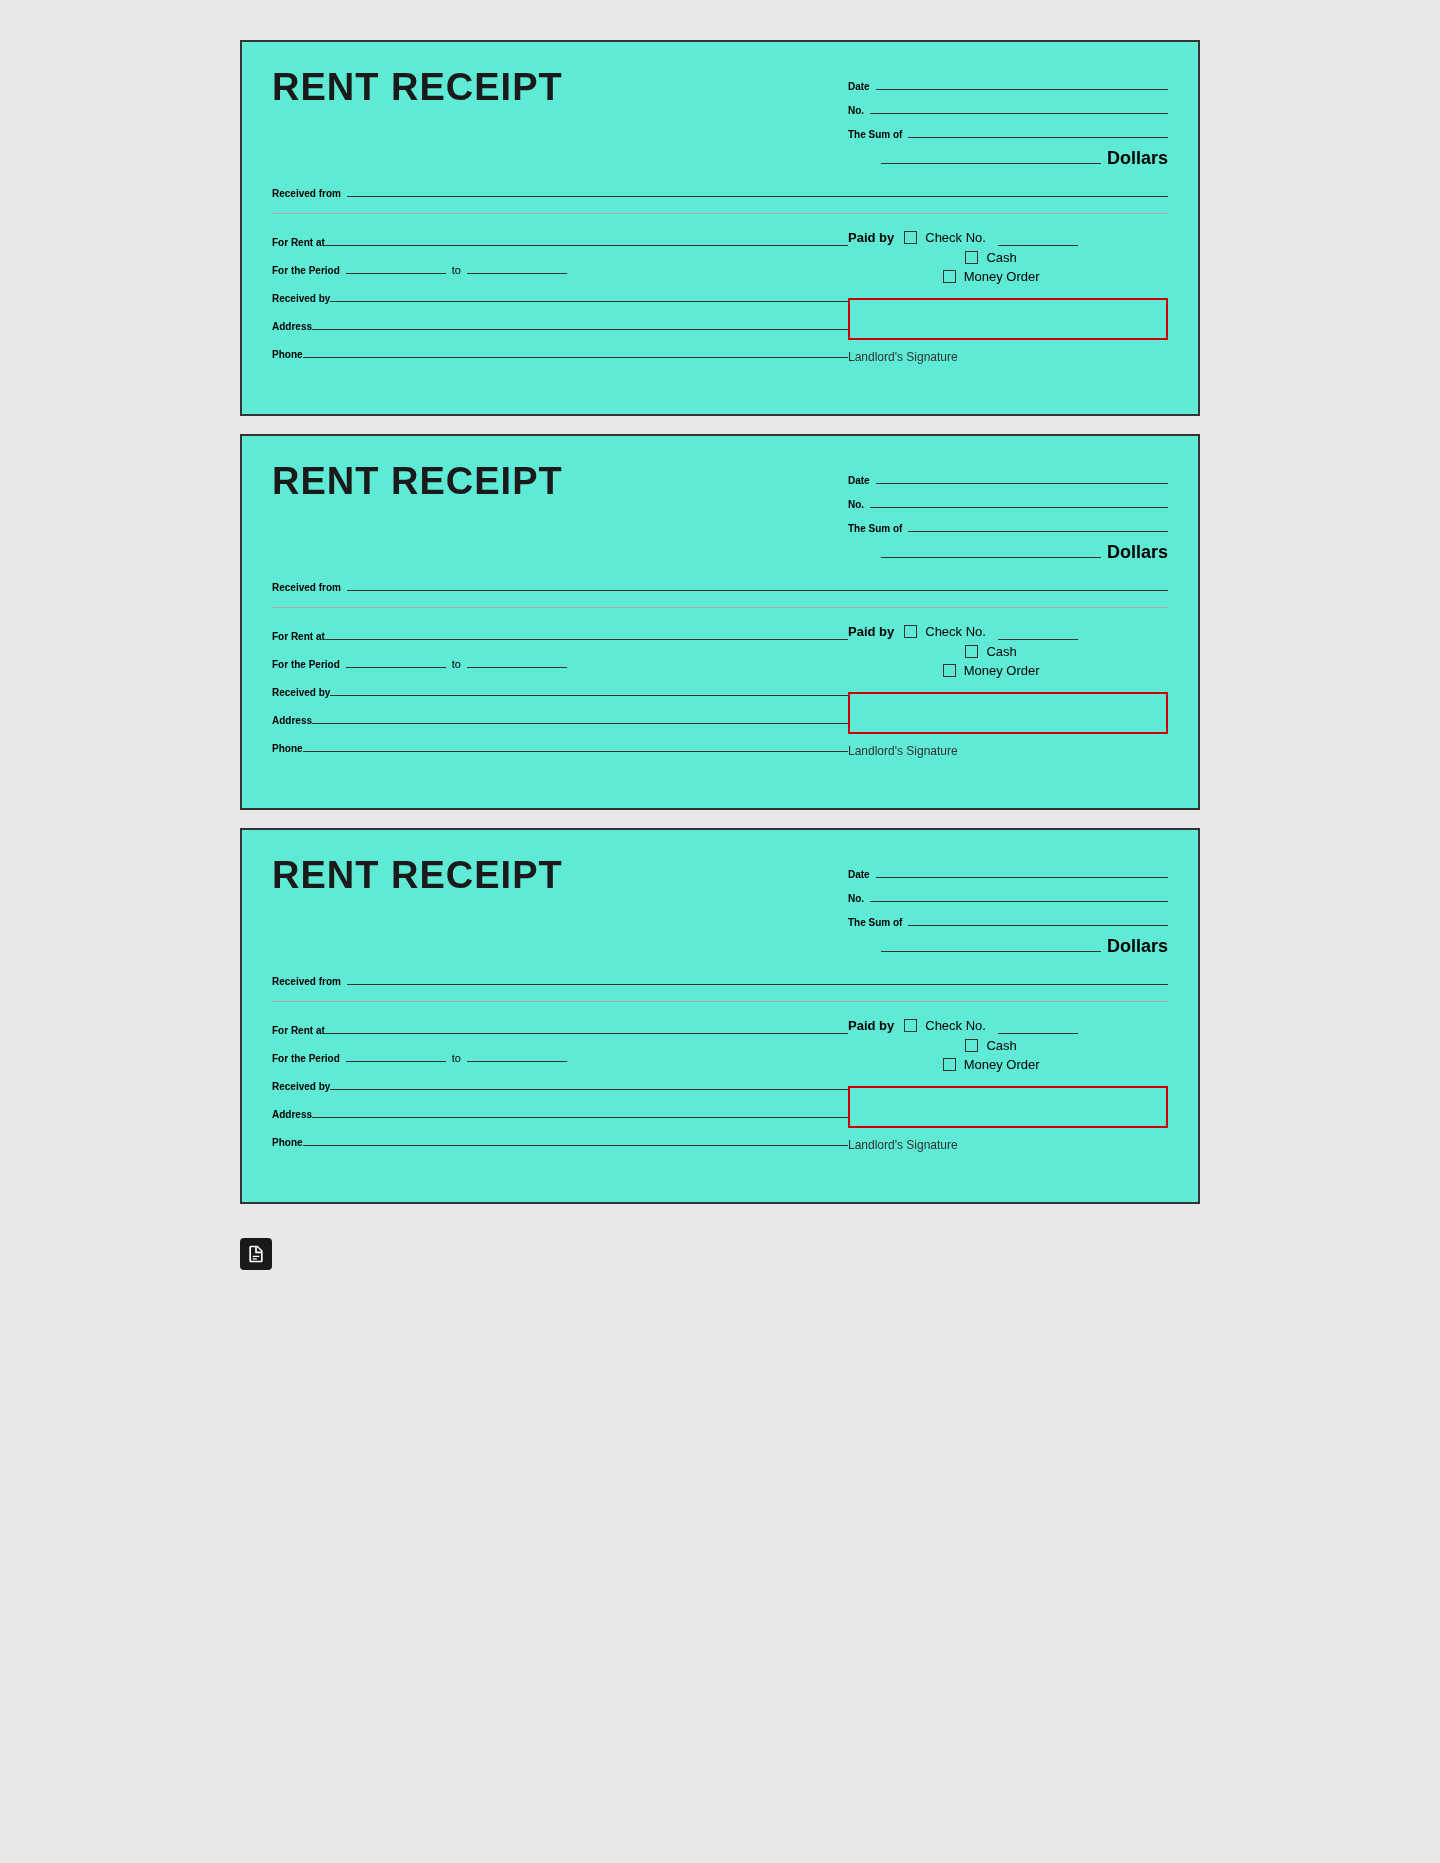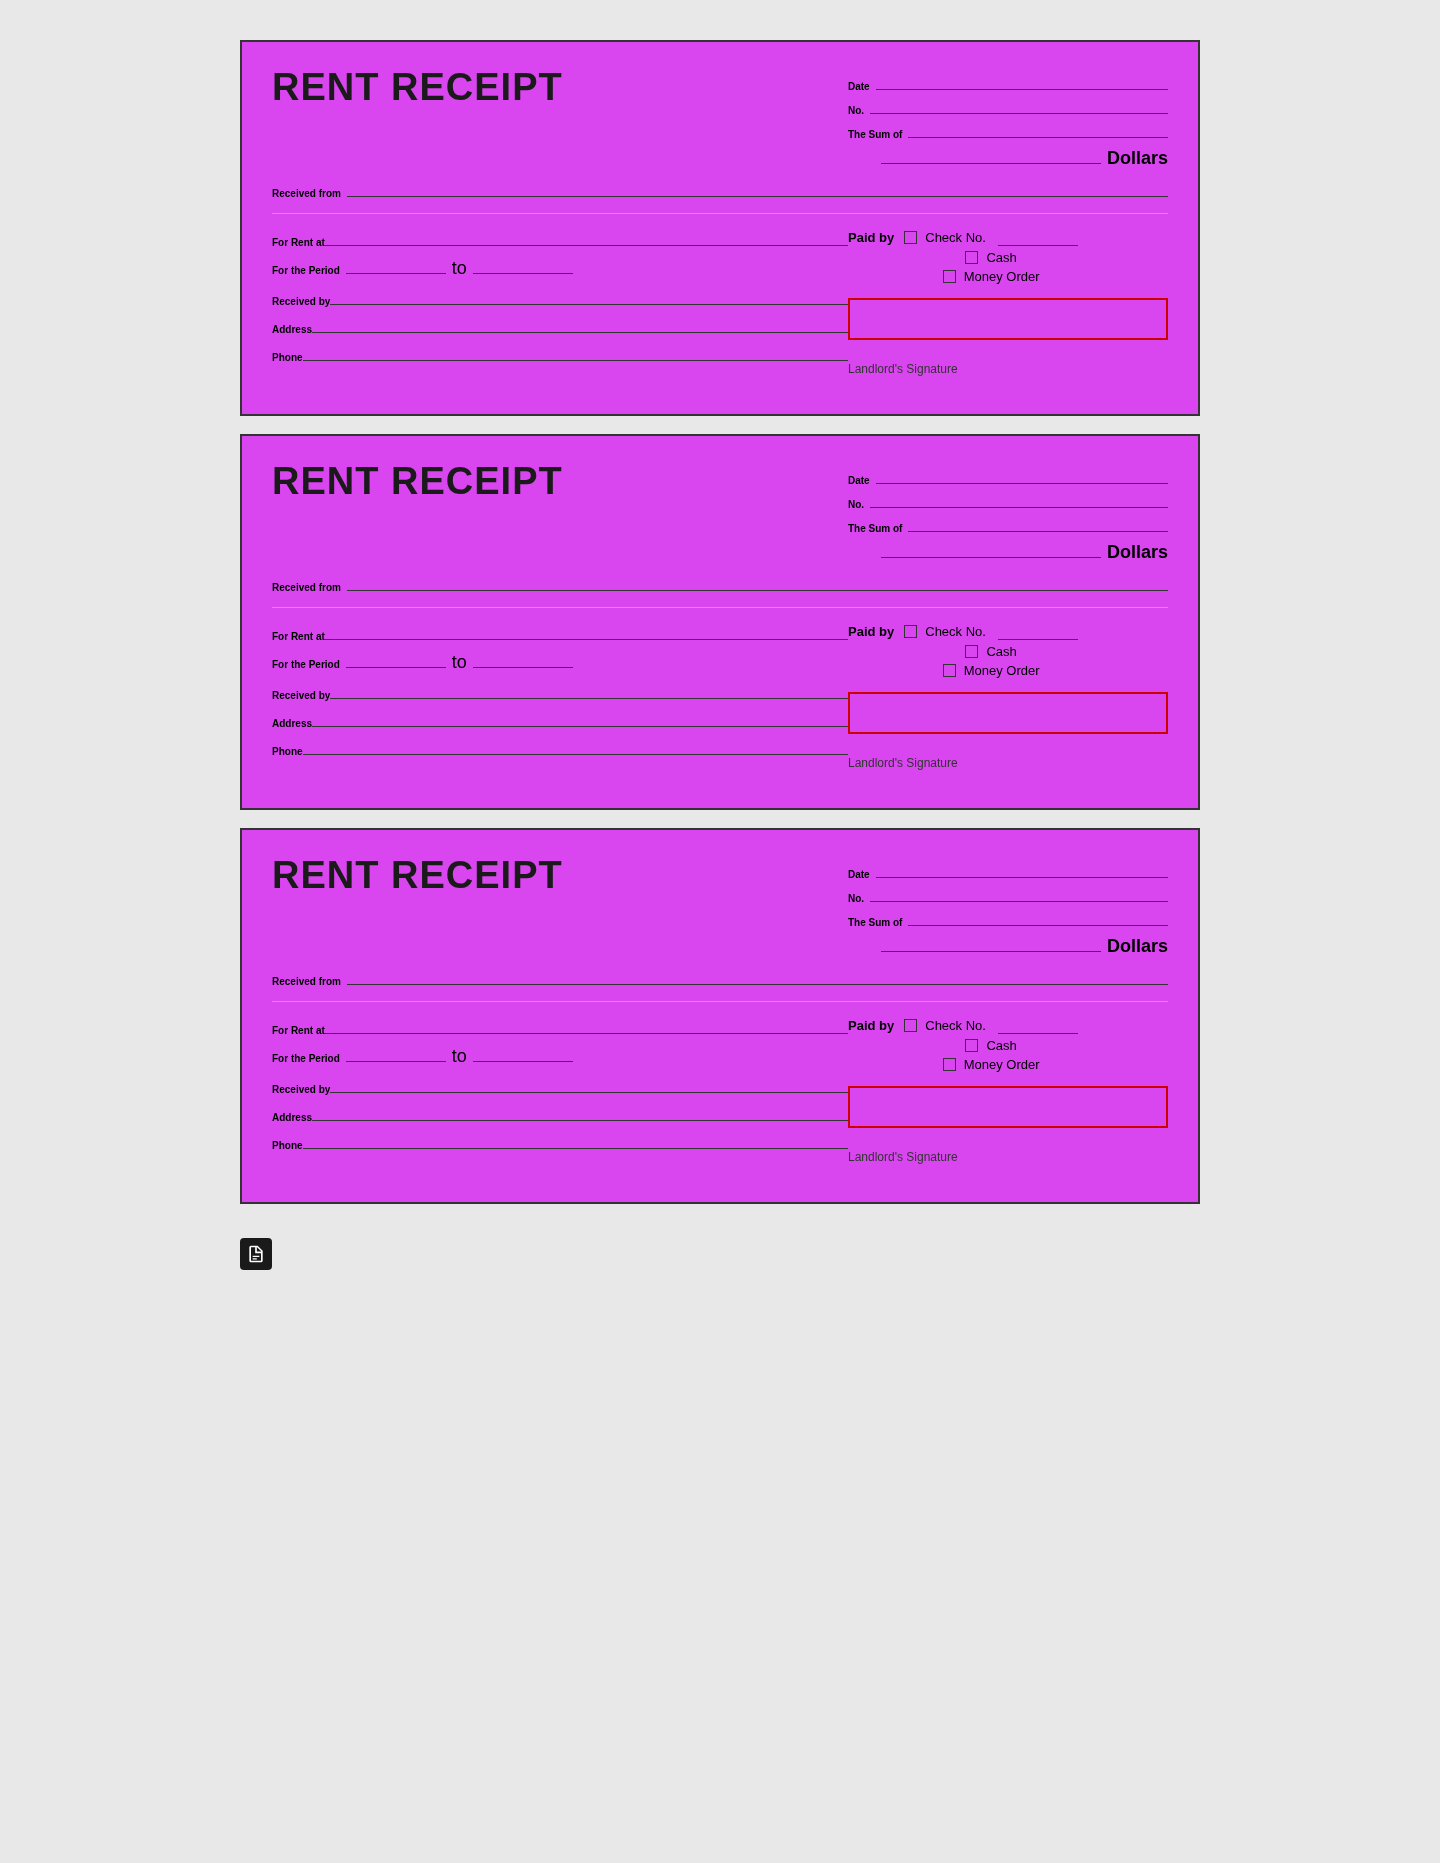--- a/index.html
+++ b/index.html
@@ -16,23 +16,23 @@
     }
     .page-container {
       display: flex;
       flex-direction: column;
       gap: 18px;
       max-width: 960px;
       margin: 0 auto;
       padding: 20px 0;
     }
     .receipt-card {
-      background: #d946ef;
+      background: #5eead4;
       border: 2px solid #333;
-      padding: 24px 30px 28px 30px;
+      padding: 24px 30px 40px 30px;
     }
     .receipt-top {
       display: flex;
       justify-content: space-between;
       align-items: flex-start;
       margin-bottom: 10px;
     }
     .receipt-title {
       font-size: 38px;
       font-weight: 900;
@@ -144,30 +144,30 @@
     }
     .signature-box {
       border: 2px solid #cc0000;
       height: 42px;
       width: 100%;
       margin-top: 8px;
     }
     .signature-label {
       font-size: 12px;
       color: #333;
-      margin-top: 16px;
+      margin-top: 4px;
       text-align: left;
     }
     .period-row {
       display: flex;
       align-items: baseline;
       gap: 6px;
     }
     .period-to {
-      font-size: 18px;
+      font-size: 11px;
     }
     .period-line {
       border-bottom: 1.5px solid #333;
       width: 100px;
       height: 18px;
       display: inline-block;
     }
     .bottom-bar {
       margin-top: 16px;
       display: flex;

